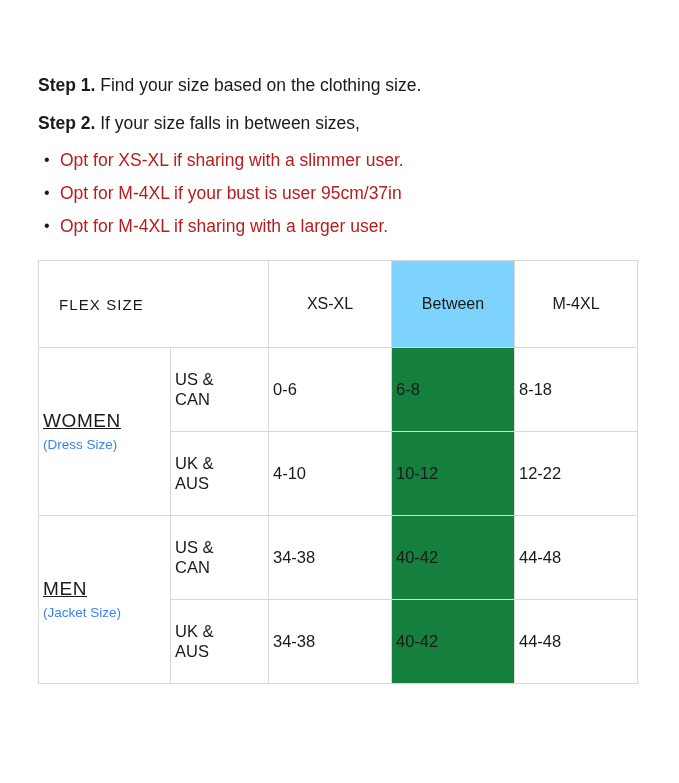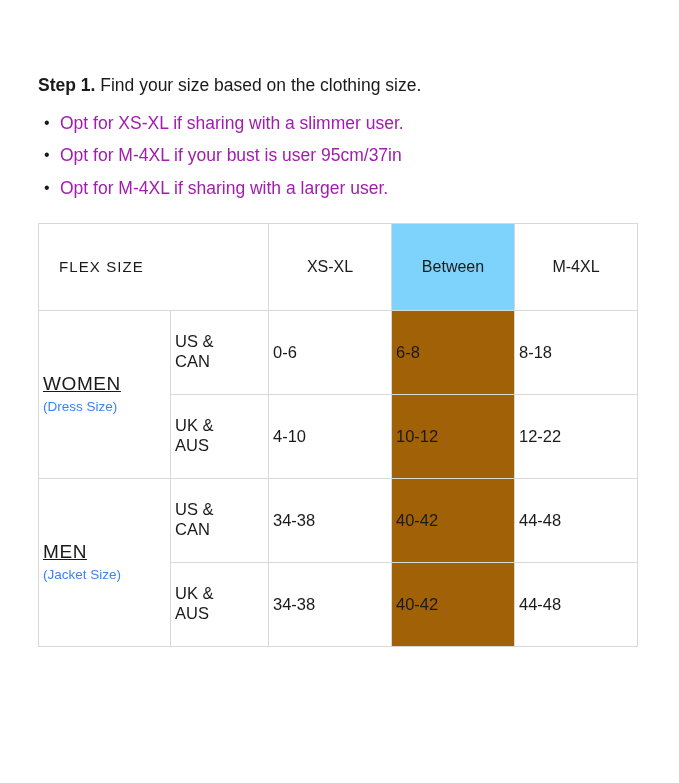--- a/index.html
+++ b/index.html
@@ -42,21 +42,21 @@
     margin: 0 0 0 0;
     padding: 0;
     list-style: none;
   }
   .bullets li {
     font-size: 17.5px;
     line-height: 1.35;
     margin: 0 0 9px 0;
     padding-left: 22px;
     position: relative;
-    color: #a21caf;
+    color: #b91c1c;
   }
   .bullets li:before {
     content: "\2022";
     position: absolute;
     left: 6px;
     top: 0;
     font-size: 16px;
     color: #1a1a1a;
   }
   .table-wrap {
@@ -89,21 +89,21 @@
   }
   .head-cell {
     font-size: 16px;
     height: 74px;
   }
   .head-between {
     background: #7dd3fc;
     margin-left: 36px;
   }
   .col-between {
-    background: #a16207;
+    background: #15803d;
   }
   .group-cell {
     line-height: 1.25;
   }
   .group-name {
     display: block;
     font-size: 19px;
     letter-spacing: 0.6px;
     margin-bottom: 4px;
     text-decoration: underline;
@@ -126,20 +126,23 @@
 </head>
 <body>
 
 <div class="page">
 
 
   <p class="step">
     <span class="step-label">Step 1.</span><span> Find your size based on the clothing size.</span>
   </p>
 
+  <p class="step">
+    <span class="step-label">Step 2.</span><span> If your size falls in between sizes,</span>
+  </p>
 
   <ul class="bullets">
     <li>Opt for XS-XL if sharing with a slimmer user.</li>
     <li>Opt for M-4XL if your bust is user 95cm/37in</li>
     <li>Opt for M-4XL if sharing with a larger user.</li>
   </ul>
 
   <div class="table-wrap">
     <table class="size-table">
       <colgroup>

